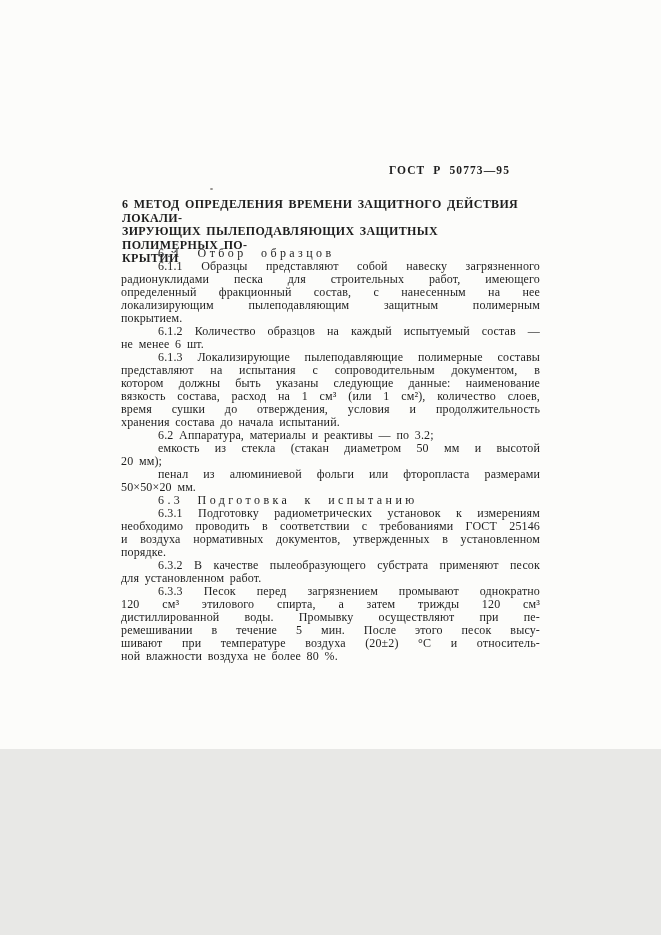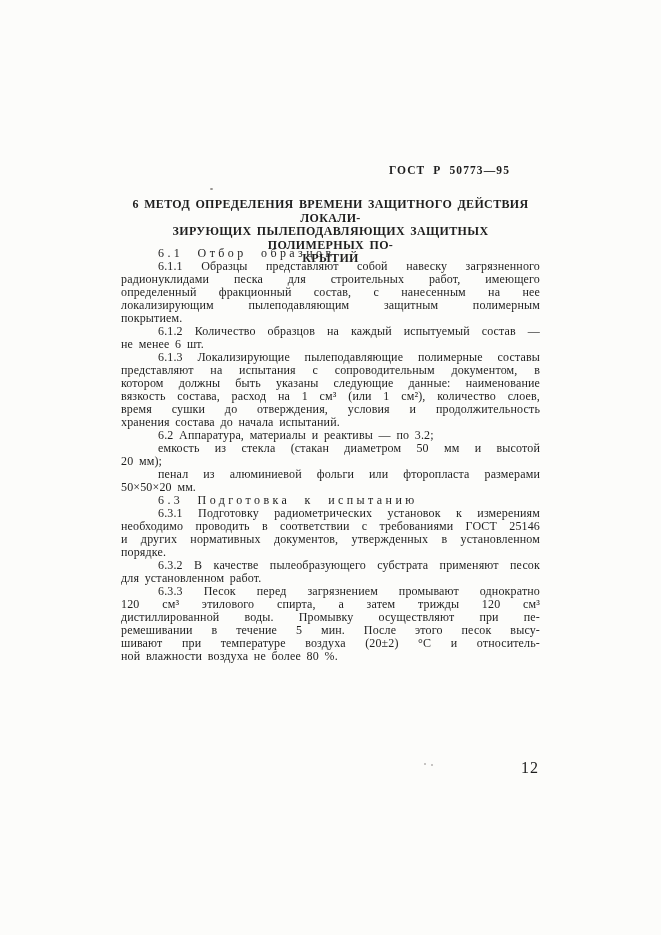--- a/index.html
+++ b/index.html
@@ -3,21 +3,21 @@
 <meta charset="utf-8">
 <style>
   html, body {
     margin: 0;
     padding: 0;
     background: #e8e8e6;
   }
   .page {
     position: relative;
     width: 661px;
-    height: 935px;
+    height: 749px;
     margin: 0 auto;
     background: #fcfcfa;
     font-family: "Liberation Serif", "DejaVu Serif", serif;
     color: #1e1e1e;
     overflow: hidden;
   }
   .doc-ref {
     position: absolute;
     top: 164px;
     right: 151px;
@@ -26,21 +26,21 @@
     letter-spacing: 1.1px;
     word-spacing: 4px;
     white-space: nowrap;
   }
   .title {
     position: absolute;
     top: 198px;
     left: 122px;
     width: 417px;
     margin: 0;
-    text-align: center;
+    text-align: left;
     font-size: 12px;
     font-weight: bold;
     line-height: 13.5px;
     letter-spacing: 0.35px;
     word-spacing: 2px;
   }
   .body {
     position: absolute;
     top: 247px;
     left: 121px;
@@ -133,21 +133,21 @@
     <div class="para">
         <div class="ln">пенал из алюминиевой фольги или фторопласта размерами</div>
         <div class="ln last">50×50×20 мм.</div>
       </div>
     <div class="para heading">
         <div class="ln last">6.3 Подготовка к испытанию</div>
       </div>
     <div class="para">
         <div class="ln">6.3.1 Подготовку радиометрических установок к измерениям</div>
         <div class="ln">необходимо проводить в соответствии с требованиями ГОСТ 25146</div>
-        <div class="ln">и других нормативных документов, утвержденных в установленном</div>
+        <div class="ln">и воздуха нормативных документов, утвержденных в установленном</div>
         <div class="ln last">порядке.</div>
       </div>
     <div class="para">
         <div class="ln">6.3.2 В качестве пылеобразующего субстрата применяют песок</div>
         <div class="ln last">для установленном работ.</div>
       </div>
     <div class="para">
         <div class="ln">6.3.3 Песок перед загрязнением промывают однократно</div>
         <div class="ln">120 см³ этилового спирта, а затем трижды 120 см³</div>
         <div class="ln">дистиллированной воды. Промывку осуществляют при пе-</div>

